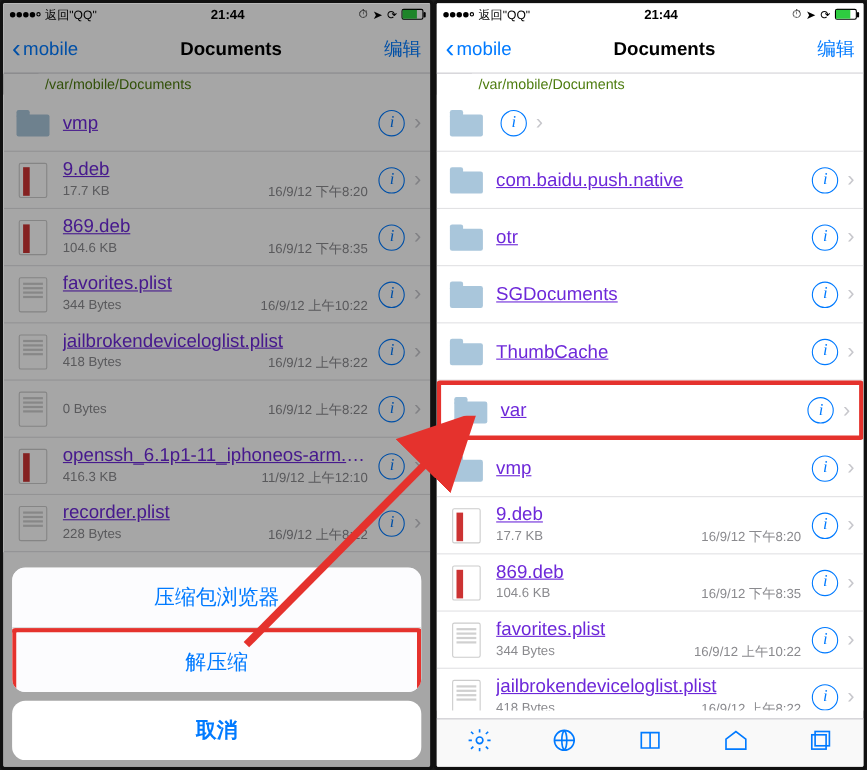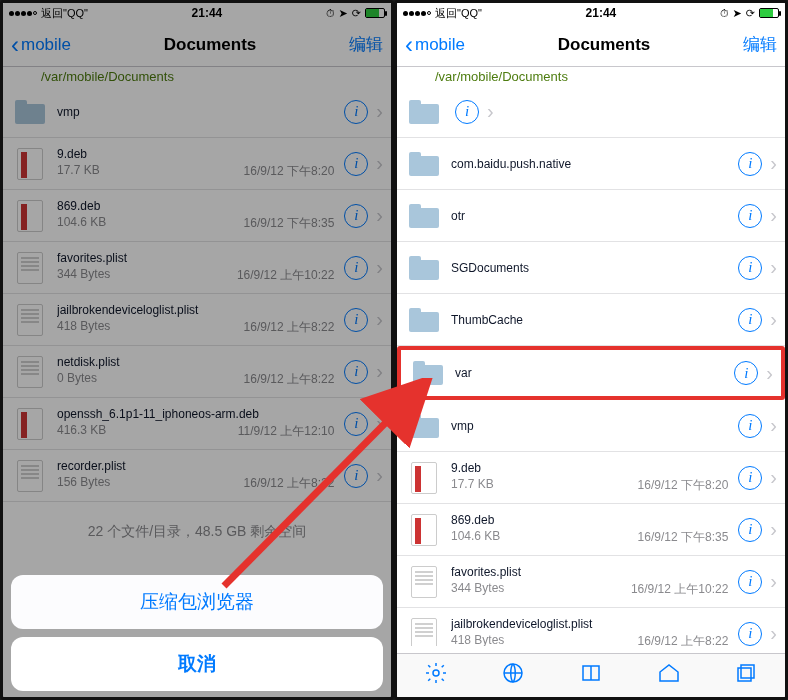--- a/index.html
+++ b/index.html
@@ -64,21 +64,21 @@
   .list { background:#fff; }
   .row {
     display:flex; align-items:center;
     padding: 6px 4px 6px 10px;
     border-bottom: 1px solid #e2e2e4;
     min-height: 52px;
     position:relative;
   }
   .row .icon { width:34px; height:34px; display:flex; align-items:center; justify-content:center; margin-right:10px; flex-shrink:0;}
   .row .body { flex:1; min-width:0; }
-  .row .name { font-size:12px; color:#0f172a; white-space:nowrap; overflow:hidden; text-overflow:ellipsis;}
+  .row .name { font-size:17px; color:#6d28d9; white-space:nowrap; overflow:hidden; text-overflow:ellipsis;text-decoration:underline;}
   .row .meta { font-size:12px; color:#8a8a8e; display:flex; justify-content:space-between; margin-top:2px;}
   .row .meta .date { margin-right:6px;}
   .row .info { color:#007aff; width:24px; height:24px; border:1.5px solid #007aff; border-radius:50%; display:flex; align-items:center; justify-content:center; font-family:Georgia,serif; font-style:italic; font-size:15px; margin:0 4px;}
   .row .disclosure { color:#c7c7cc; font-size:20px; padding:0 4px;}
 
   .folder-icon {
     width:30px; height:24px; position:relative;
   }
   .folder-icon::before {
     content:""; position:absolute; top:0; left:0; width:12px; height:6px;
@@ -261,21 +261,20 @@
           <div class="file-icon">
             <div class="page">
               <span></span>
               <span></span>
               <span></span>
               <span></span>
             </div>
           </div>
         </div>
       <div class="body">
-        <div class="name">netdisk.plist</div>
         <div class="meta">
             <span>0 Bytes</span>
             <span class="date">16/9/12 上午8:22</span>
           </div>
       </div>
       <div class="info">i</div>
       <div class="disclosure">›</div>
       </div>
       <div class="row">
       <div class="icon">
@@ -298,34 +297,35 @@
               <span></span>
               <span></span>
               <span></span>
               <span></span>
             </div>
           </div>
         </div>
       <div class="body">
         <div class="name">recorder.plist</div>
         <div class="meta">
-            <span>156 Bytes</span>
+            <span>228 Bytes</span>
             <span class="date">16/9/12 上午8:22</span>
           </div>
       </div>
       <div class="info">i</div>
       <div class="disclosure">›</div>
       </div>
     </div>
 
   <div class="ghost-footer" style="position:absolute; bottom:150px; left:0; right:0;">22 个文件/目录，48.5 GB 剩余空间</div>
 
   <div class="sheet-wrap">
     <div class="sheet">
       <div class="opt">压缩包浏览器</div>
+      <div class="opt redbox">解压缩</div>
     </div>
     <div class="cancel">取消</div>
   </div>
 </div>
 
 <div class="phone">
   <div class="status-bar">
     <div class="status-left">
       <div class="sig-dots">
           <span></span>

